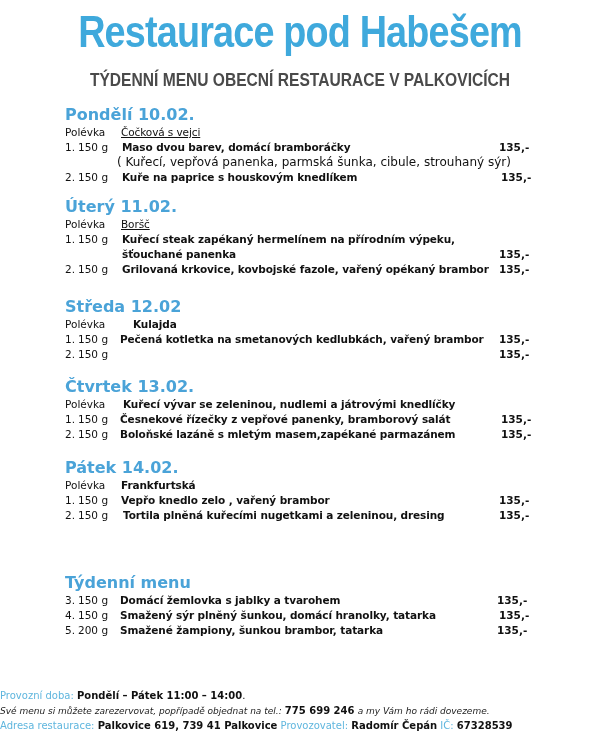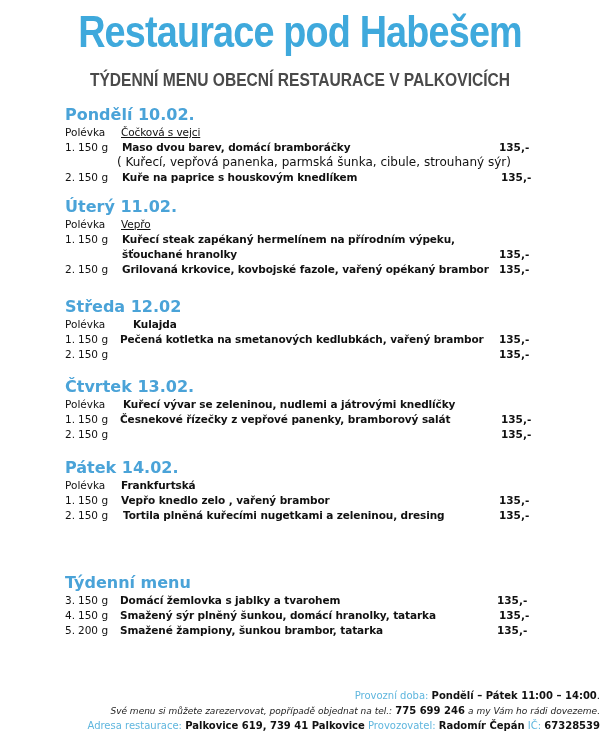--- a/index.html
+++ b/index.html
@@ -14,21 +14,21 @@
   .section { position: absolute; left: 65px; width: 460px; }
   .day { font-family: "DejaVu Sans", sans-serif; font-weight: bold; font-size: 16px; color: #4aa3d8; line-height: 19px; margin-bottom: 1px; }
   .row { position: relative; height: 15px; font-size: 10.5px; line-height: 15px; white-space: nowrap; }
   .num { position: absolute; left: 0; }
   .wt { position: absolute; left: 13px; }
   .soup-label { position: absolute; left: 0; }
   .dish { position: absolute; left: 50px; font-weight: bold; letter-spacing: -0.1px; }
   .dish.plain { font-weight: normal; text-decoration: underline; }
   .price { position: absolute; font-weight: bold; }
   .sub { position: absolute; left: 52px; font-size: 12px; font-weight: normal; }
-  .footer { position: absolute; left: 0; width: 600px; text-align: right; font-size: 10px; line-height: 15px; white-space: nowrap; }
+  .footer { position: absolute; left: 0; width: 600px; text-align: left; font-size: 10px; line-height: 15px; white-space: nowrap; }
   .lb { color: #5fb6de; }
   .b { font-weight: bold; color: #111; }
   .it { font-style: italic; font-size: 9px; color: #222; }
 </style>
 </head>
 <body>
 
 <div class="title">Restaurace pod Habešem</div>
 <div class="subtitle">TÝDENNÍ MENU OBECNÍ RESTAURACE V PALKOVICÍCH</div>
 
@@ -52,29 +52,29 @@
     <span class="wt">150 g</span>
     <span class="dish" style="left:57px">Kuře na paprice s houskovým knedlíkem</span>
     <span class="price" style="left:436px">135,-</span>
   </div>
 </div>
 
 <div class="section" style="top:197px;">
   <div class="day">Úterý 11.02.</div>
   <div class="row">
     <span class="soup-label">Polévka</span>
-    <span class="dish plain" style="left:56px">Vepřo</span>
+    <span class="dish plain" style="left:56px">Boršč</span>
   </div>
   <div class="row">
     <span class="num">1.</span>
     <span class="wt">150 g</span>
     <span class="dish" style="left:57px">Kuřecí steak zapékaný hermelínem na přírodním výpeku,</span>
   </div>
   <div class="row">
-    <span class="dish" style="left:57px">šťouchané hranolky</span>
+    <span class="dish" style="left:57px">šťouchané panenka</span>
     <span class="price" style="left:434px">135,-</span>
   </div>
   <div class="row">
     <span class="num">2.</span>
     <span class="wt">150 g</span>
     <span class="dish" style="left:57px">Grilovaná krkovice, kovbojské fazole, vařený opékaný brambor</span>
     <span class="price" style="left:434px">135,-</span>
   </div>
 </div>
 
@@ -105,20 +105,21 @@
   </div>
   <div class="row">
     <span class="num">1.</span>
     <span class="wt">150 g</span>
     <span class="dish" style="left:55px">Česnekové řízečky z vepřové panenky, bramborový salát</span>
     <span class="price" style="left:436px">135,-</span>
   </div>
   <div class="row">
     <span class="num">2.</span>
     <span class="wt">150 g</span>
+    <span class="dish" style="left:55px">Boloňské lazáně s mletým masem,zapékané parmazánem</span>
     <span class="price" style="left:436px">135,-</span>
   </div>
 </div>
 
 <div class="section" style="top:458px;">
   <div class="day">Pátek 14.02.</div>
   <div class="row">
     <span class="soup-label">Polévka</span>
     <span class="dish" style="left:56px">Frankfurtská</span>
   </div>

